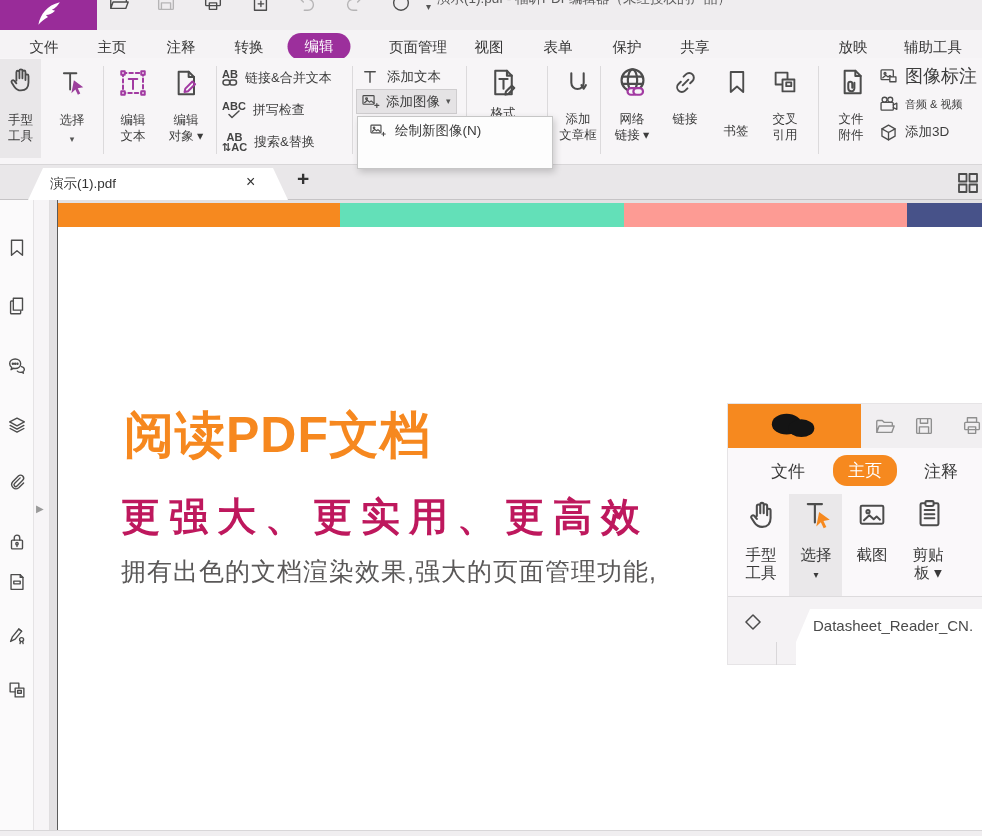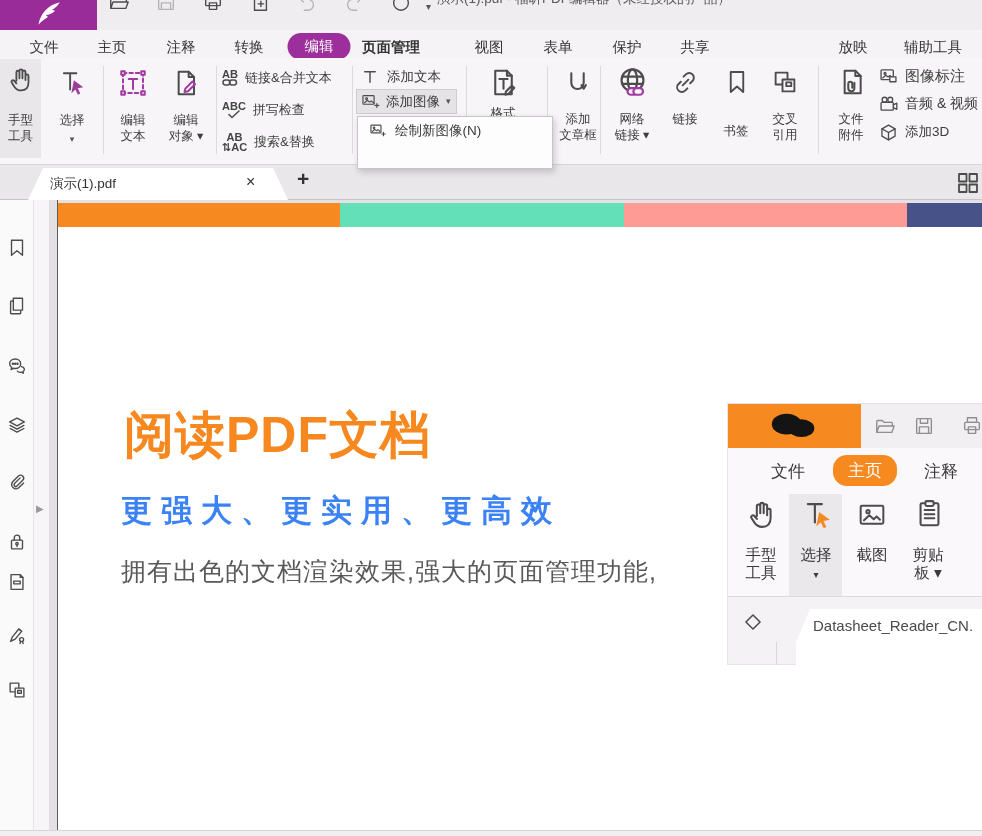--- a/index.html
+++ b/index.html
@@ -65,21 +65,21 @@
     <span class="abs caret" style="left:426px;top:2px;font-size:10px;">▾</span>
     <span class="abs" style="left:437px;top:-10px;font-size:13.5px;color:#5A5A5A;white-space:nowrap;">演示(1).pdf - 福昕PDF编辑器（未经授权的产品）</span>
   </div>
 
   <div class="abs" style="left:0;top:30px;width:982px;height:28px;background:#F5F3F5;">
     <span class="menu-tab" style="left:44px;">文件</span>
     <span class="menu-tab" style="left:112px;">主页</span>
     <span class="menu-tab" style="left:181px;">注释</span>
     <span class="menu-tab" style="left:249px;">转换</span>
     <span class="menu-tab active" style="left:319px;">编辑</span>
-    <span class="menu-tab" style="left:391px;font-weight:bold;">页面管理</span>
+    <span class="menu-tab" style="left:418px;">页面管理</span>
     <span class="menu-tab" style="left:489px;">视图</span>
     <span class="menu-tab" style="left:558px;">表单</span>
     <span class="menu-tab" style="left:627px;">保护</span>
     <span class="menu-tab" style="left:695px;">共享</span>
     <span class="menu-tab" style="left:772px;margin-top:38px;">云服务</span>
     <span class="menu-tab" style="left:853px;">放映</span>
     <span class="menu-tab" style="left:933px;">辅助工具</span>
   </div>
 
   <div class="abs" style="left:0;top:58px;width:982px;height:107px;background:#F7F5F7;border-bottom:1px solid #D8D6D8;box-sizing:border-box;">
@@ -243,30 +243,30 @@
       <div class="rlabel" style="left:0;width:48px;top:52px;"><span>文件</span><br><span>附件</span></div>
     </div>
 
     <div class="abs" style="left:878px;top:6px;height:24px;display:flex;align-items:center;gap:6px;">
       <svg class="ic" width="21" height="21" viewBox="0 0 24 24">
         <rect x="3.5" y="4.5" width="14" height="11" rx="1"></rect>
           <circle cx="8" cy="8.5" r="1.1"></circle>
         <path d="M5.5 13.5l3.5-3 2.5 2 2-1.5 2.5 2"></path>
         <rect x="13.5" y="12.5" width="7" height="5.5" fill="#F7F5F7"></rect>
       </svg>
-      <span class="rtext" style="font-size:15px">图像标注</span>
+      <span class="rtext" style="font-size:18px">图像标注</span>
     </div>
     <div class="abs" style="left:878px;top:34px;height:24px;display:flex;align-items:center;gap:6px;">
       <svg class="ic" width="21" height="21" viewBox="0 0 24 24">
         <circle cx="7.5" cy="6.5" r="2.8"></circle>
           <circle cx="14" cy="6.5" r="2.8"></circle>
         <rect x="3.5" y="9.5" width="14" height="9" rx="1"></rect>
         <path d="M17.5 12.5l4-2v7l-4-2"></path>
       </svg>
-      <span class="rtext" style="font-size:14px">音频 &amp; 视频</span>
+      <span class="rtext" style="font-size:11px">音频 &amp; 视频</span>
     </div>
     <div class="abs" style="left:878px;top:62px;height:24px;display:flex;align-items:center;gap:6px;">
       <svg class="ic" width="21" height="21" viewBox="0 0 24 24">
         <path d="M12 3.5l7.5 4.3v8.4L12 20.5l-7.5-4.3V7.8z"></path>
         <path d="M12 12l7.5-4.2M12 12L4.5 7.8M12 12v8.5"></path>
       </svg>
       <span class="rtext" style="font-size:13.5px">添加3D</span>
     </div>
   </div>
 
@@ -353,21 +353,21 @@
     <div class="abs" style="left:57px;top:0;width:1px;height:630px;background:#5A5A5A;"></div>
 
     <div class="abs" style="left:58px;top:3px;width:924px;height:627px;background:#FFFFFF;overflow:hidden;">
 
       <div class="abs" style="left: 0px; top: 0px; width: 282px; height: 24px; background: rgb(246, 137, 31);"></div>
       <div class="abs" style="left: 282px; top: 0px; width: 284px; height: 24px; background: rgb(99, 224, 184);"></div>
       <div class="abs" style="left: 566px; top: 0px; width: 283px; height: 24px; background: rgb(253, 155, 148);"></div>
       <div class="abs" style="left: 849px; top: 0px; width: 75px; height: 24px; background: rgb(71, 82, 137);"></div>
 
       <div class="abs" style="left:66px;top:199px;font-size:50px;font-weight:bold;color:#F6881F;letter-spacing:1px;white-space:nowrap;">阅读PDF文档</div>
-      <div class="abs" style="left:63px;top:287px;font-size:31px;font-weight:bold;color:#3b82f6;letter-spacing:9px;white-space:nowrap;">更强大、更实用、更高效</div>
+      <div class="abs" style="left:63px;top:287px;font-size:39px;font-weight:bold;color:#be185d;letter-spacing:9px;white-space:nowrap;">更强大、更实用、更高效</div>
       <div class="abs" style="left:63px;top:352px;font-size:25px;color:#5A5858;letter-spacing:1px;white-space:nowrap;">拥有出色的文档渲染效果,强大的页面管理功能,</div>
 
       <div class="abs" style="left:669px;top:200px;width:256px;height:260px;border:1px solid #E6E4E6;box-sizing:content-box;">
 
         <div class="abs" style="left:0;top:0;width:256px;height:44px;background:#F1EFF1;">
           <div class="abs" style="left:0;top:0;width:133px;height:44px;background:#F6891F;">
             <svg style="position:absolute;left:42px;top:9px;" width="48" height="26" viewBox="0 0 26 14">
               <ellipse cx="9" cy="6" rx="8" ry="5.6" fill="#141414"></ellipse>
                 <ellipse cx="17" cy="8.2" rx="7" ry="4.8" fill="#141414"></ellipse>
             </svg>

